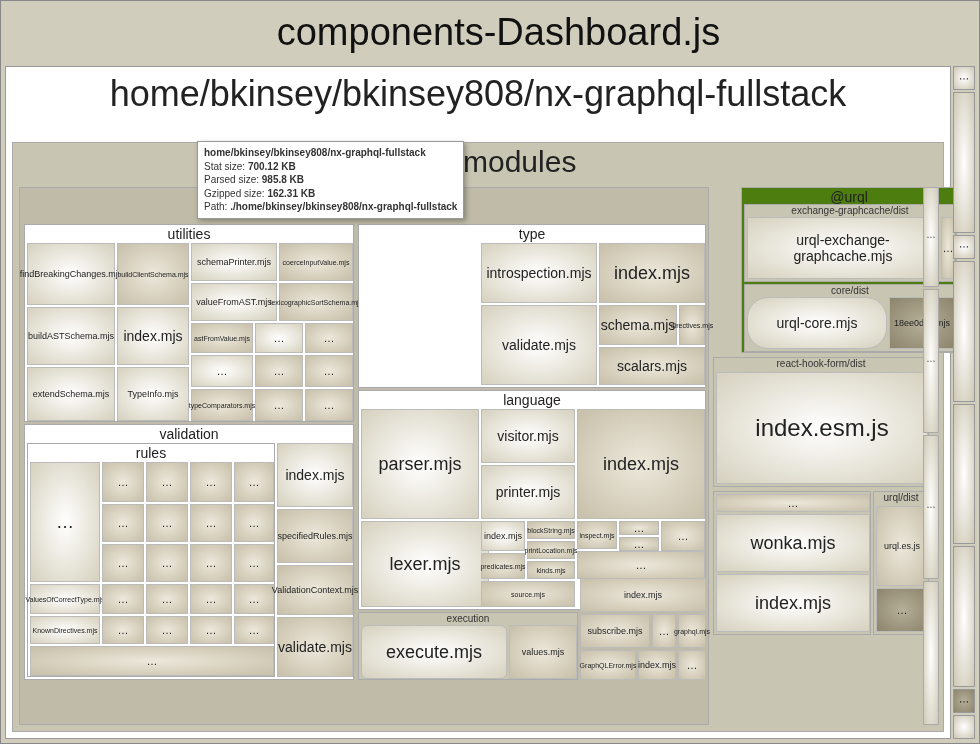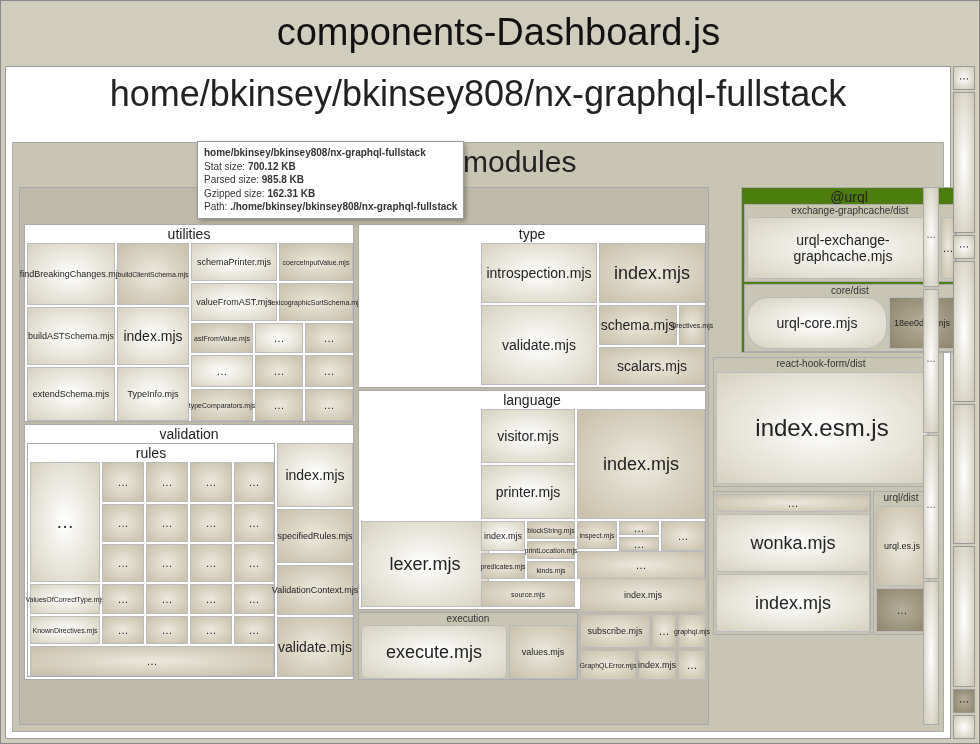--- a/index.html
+++ b/index.html
@@ -156,20 +156,21 @@
           <div class="cell mid" style="left:122px; top:18px; width:116px; height:60px;">introspection.mjs</div>
           <div class="cell big med" style="left:240px; top:18px; width:106px; height:60px;">index.mjs</div>
           <div class="cell mid" style="left:122px; top:80px; width:116px; height:80px;">validate.mjs</div>
           <div class="cell mid med" style="left:240px; top:80px; width:78px; height:40px;">schema.mjs</div>
           <div class="cell xs med" style="left:320px; top:80px; width:26px; height:40px;">directives.mjs</div>
           <div class="cell mid med" style="left:240px; top:122px; width:106px; height:38px;">scalars.mjs</div>
         </div>
 
         <div class="group" style="left:338px; top:202px; width:348px; height:220px;">
           <div class="glabel">language</div>
+          <div class="cell big" style="left:2px; top:18px; width:118px; height:110px;">parser.mjs</div>
           <div class="cell mid" style="left:122px; top:18px; width:94px; height:54px;">visitor.mjs</div>
           <div class="cell mid" style="left:122px; top:74px; width:94px; height:54px;">printer.mjs</div>
           <div class="cell big med" style="left:218px; top:18px; width:128px; height:110px;">index.mjs</div>
           <div class="cell big" style="left:2px; top:130px; width:128px; height:86px;">lexer.mjs</div>
           <div class="cell sm" style="left:122px; top:130px; width:44px; height:30px;">index.mjs</div>
           <div class="cell xs med" style="left:168px; top:130px; width:48px; height:18px;">blockString.mjs</div>
           <div class="cell xs med" style="left:168px; top:150px; width:48px; height:18px;">printLocation.mjs</div>
           <div class="cell xs med" style="left:122px; top:162px; width:44px; height:26px;">predicates.mjs</div>
           <div class="cell xs med" style="left:168px; top:170px; width:48px; height:18px;">kinds.mjs</div>
           <div class="cell xs med" style="left:122px; top:190px; width:94px; height:26px;">source.mjs</div>

